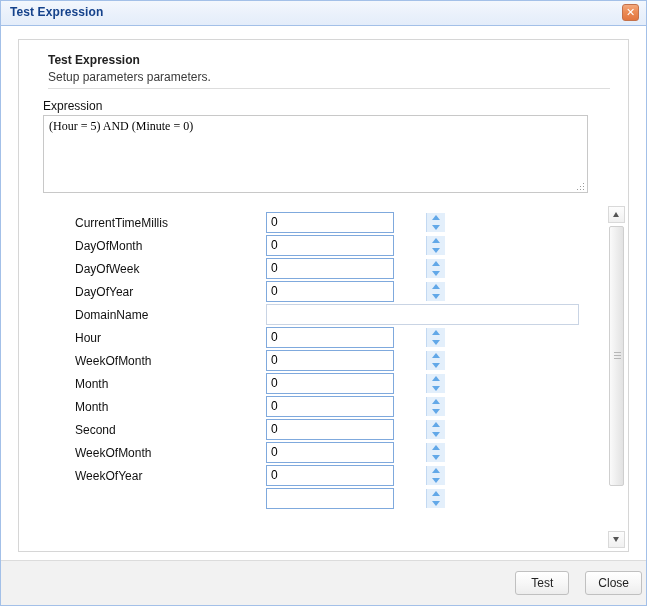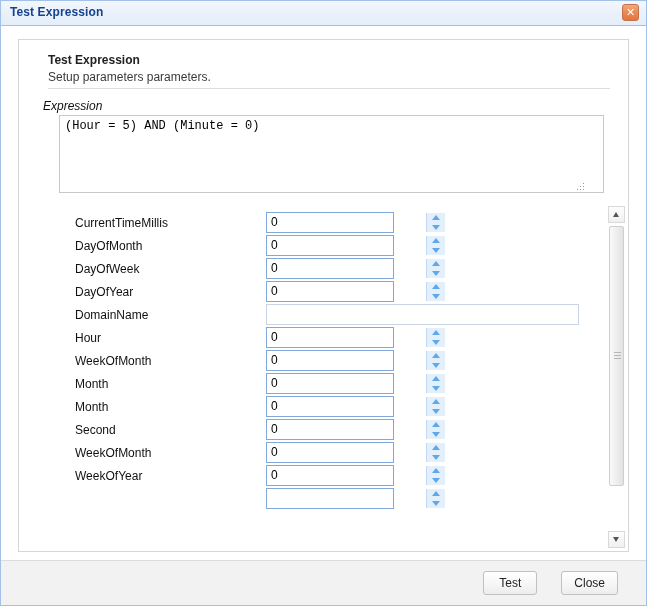--- a/index.html
+++ b/index.html
@@ -118,33 +118,32 @@
     background: #dddddd;
   }
 
   
   .expr-label {
     position: absolute;
     left: 24px;
     top: 59px;
     font-size: 12px;
     color: #111111;
-    font-style: italic;
   }
   .expr-box {
     position: absolute;
-    left: 40px;
+    left: 24px;
     top: 75px;
     width: 545px;
     height: 78px;
     box-sizing: border-box;
     border: 1px solid #c8c8c8;
     background: #ffffff;
     padding: 3px 5px;
-    font-family: Liberation Mono, monospace;
+    font-family: Liberation Serif, serif;
     font-size: 12px;
     line-height: 15px;
     color: #000000;
     overflow: hidden;
     resize: none;
     white-space: pre;
   }
   .expr-grip {
     position: absolute;
     left: 558px;
@@ -319,22 +318,22 @@
   
   .footer {
     flex: 0 0 45px;
     height: 45px;
     box-sizing: border-box;
     background: #f2f2f2;
     border-top: 1px solid #dcdcdc;
     display: flex;
     align-items: center;
     justify-content: flex-end;
-    padding-right: 28px;
-    gap: 24px;
+    padding-right: 4px;
+    gap: 16px;
   }
   .btn {
     min-width: 54px;
     height: 24px;
     box-sizing: border-box;
     padding: 0 12px;
     border: 1px solid #c0c0c0;
     border-radius: 3px;
     background: linear-gradient(to bottom, #ffffff 0%, #f6f6f6 55%, #ededed 100%);
     font-family: "Liberation Sans", sans-serif;

